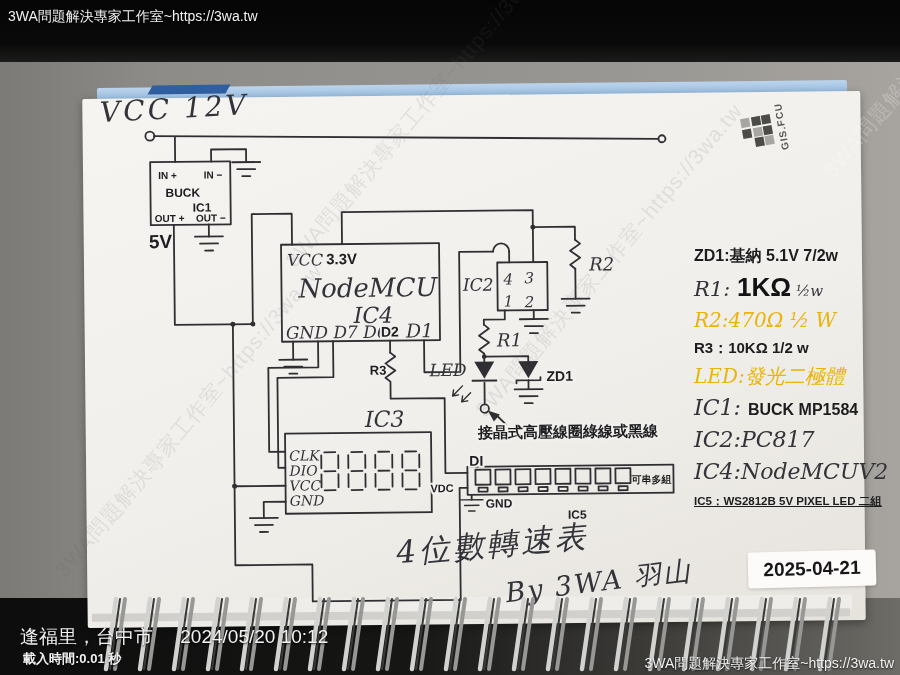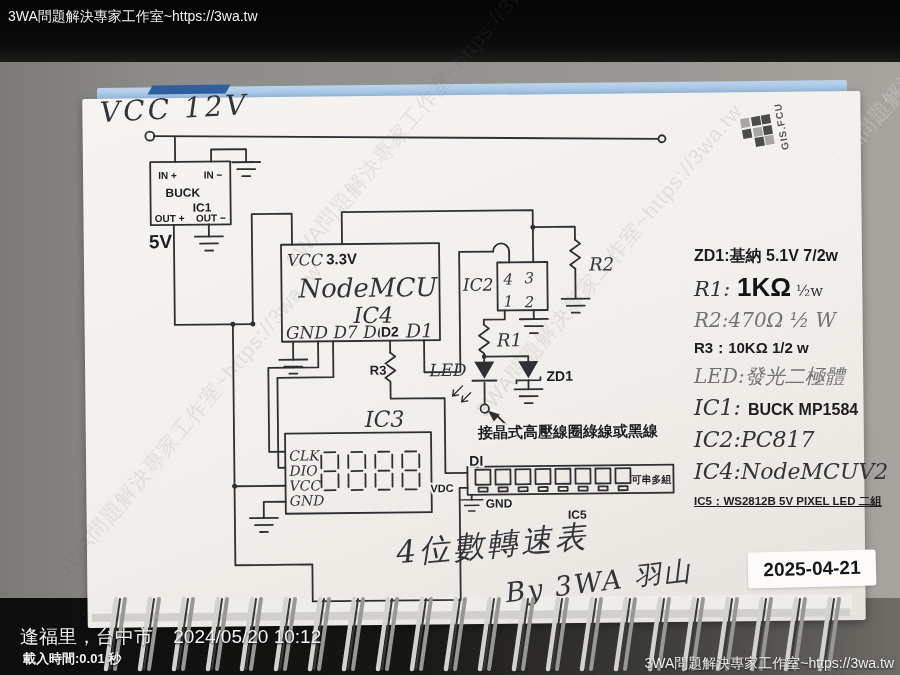--- a/index.html
+++ b/index.html
@@ -37,22 +37,22 @@
   .vcc12{left:100px;top:92px;font-size:28px;transform:rotate(-3deg);z-index:2;letter-spacing:3px;}
   .title{left:396px;top:524px;font-size:31px;transform:rotate(-5deg);z-index:2;letter-spacing:3px;}
   .byline{left:505px;top:564px;font-size:27px;transform:rotate(-7deg);z-index:2;letter-spacing:2px;}
   
   .notes{left:694px;top:248px;width:180px;display:flex;flex-direction:column;gap:9px;z-index:2;}
   .note-line{white-space:nowrap;line-height:1.05;}
   .s-print16{font-weight:bold;font-size:16px;color:#1d1d20;}
   .s-print17{font-weight:bold;font-size:15px;color:#1d1d20;}
   .s-print12{font-weight:bold;font-size:11.5px;color:#1d1d20;text-decoration:underline;}
   .s-big{font-weight:bold;font-size:26px;color:#131316;font-family:"Liberation Sans",sans-serif;}
-  .s-hand15{font-family:"DejaVu Serif",serif;font-size:15px;color:#33333a;text-align:right;}
-  .s-hand20{font-family:"DejaVu Serif",serif;font-style:italic;font-size:20px;color:#737373;}
+  .s-hand15{font-family:"DejaVu Serif",serif;font-style:italic;font-size:15px;color:#33333a;text-align:right;}
+  .s-hand20{font-family:"DejaVu Serif",serif;font-style:italic;font-size:20px;color:#eab308;}
   .s-hand21{font-family:"DejaVu Serif",serif;font-style:italic;font-size:21px;color:#33333a;}
   .s-hand22{font-family:"DejaVu Serif",serif;font-style:italic;font-size:22px;color:#33333a;}
   .date-box{left:748px;top:551px;width:128px;height:36px;background:#fcfbf9;border-radius:3px;
     transform:rotate(-1.5deg);box-shadow:0 1px 3px rgba(0,0,0,0.18);display:flex;
     align-items:center;justify-content:center;font-size:19px;font-weight:bold;color:#17171a;z-index:2;}
   
   .logo{left:742px;top:112px;transform:rotate(-10deg);z-index:2;display:flex;align-items:flex-start;gap:4px;}
   .logo-grid{display:grid;grid-template-columns:repeat(3,9px);grid-auto-rows:9px;gap:1.5px;}
   .logo-grid div{background:#4b4b47;}
   .logo-grid .dim{opacity:0.45;}
@@ -348,16 +348,16 @@
       <line x1="805" y1="4" x2="795" y2="74" stroke="#979795" stroke-width="4" stroke-linecap="round"></line>
       <line x1="830" y1="4" x2="820" y2="74" stroke="#d2d2d0" stroke-width="4.5" stroke-linecap="round"></line>
       <line x1="834" y1="4" x2="824" y2="74" stroke="#3a3a38" stroke-width="2" stroke-linecap="round"></line>
       <line x1="839" y1="4" x2="829" y2="74" stroke="#979795" stroke-width="4" stroke-linecap="round"></line>
     </g>
 </svg>
 
 <div class="abs ov ov-top">3WA問題解決專家工作室~https://3wa.tw</div>
 <div class="abs ov ov-loc">
   <span>逢福里，台中市</span>
-  <span style="margin-left:15px;">2024/05/20 10:12</span>
+  <span style="margin-left:22px;">2024/05/20 10:12</span>
 </div>
 <div class="abs ov ov-load">載入時間:0.01 秒</div>
 <div class="abs ov ov-br">3WA問題解決專家工作室~https://3wa.tw</div>
 
 </body></html>

